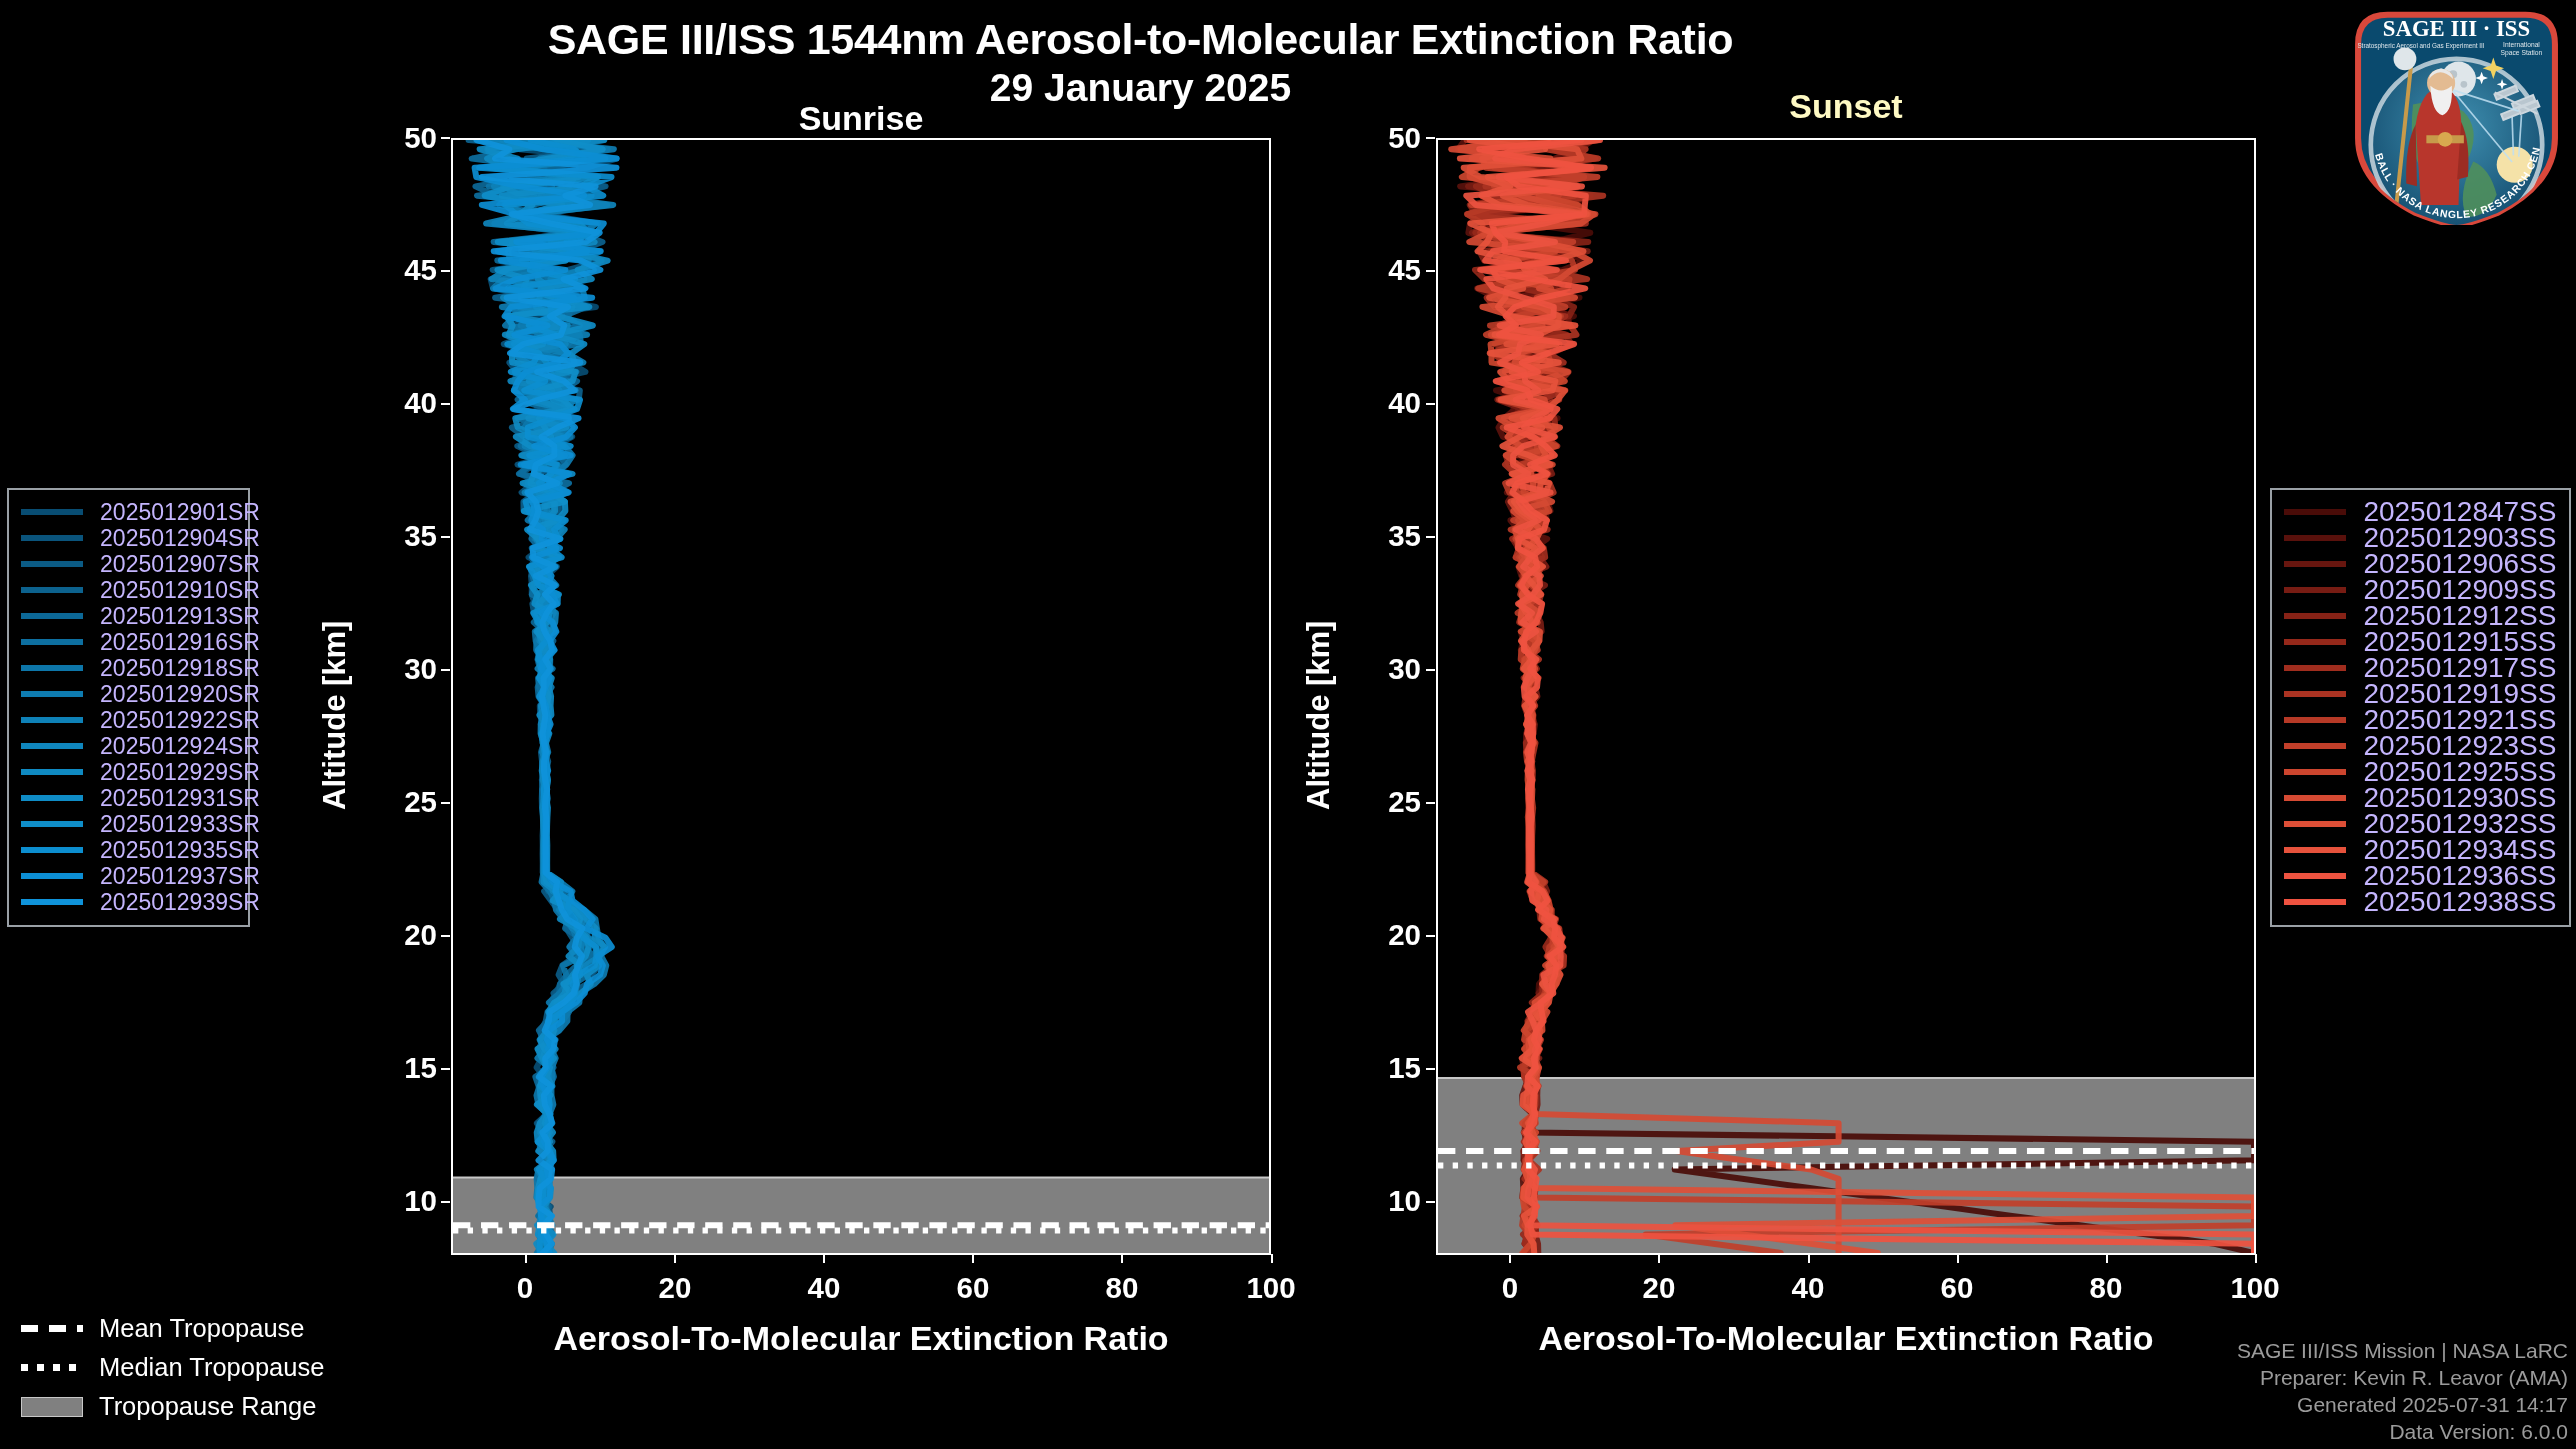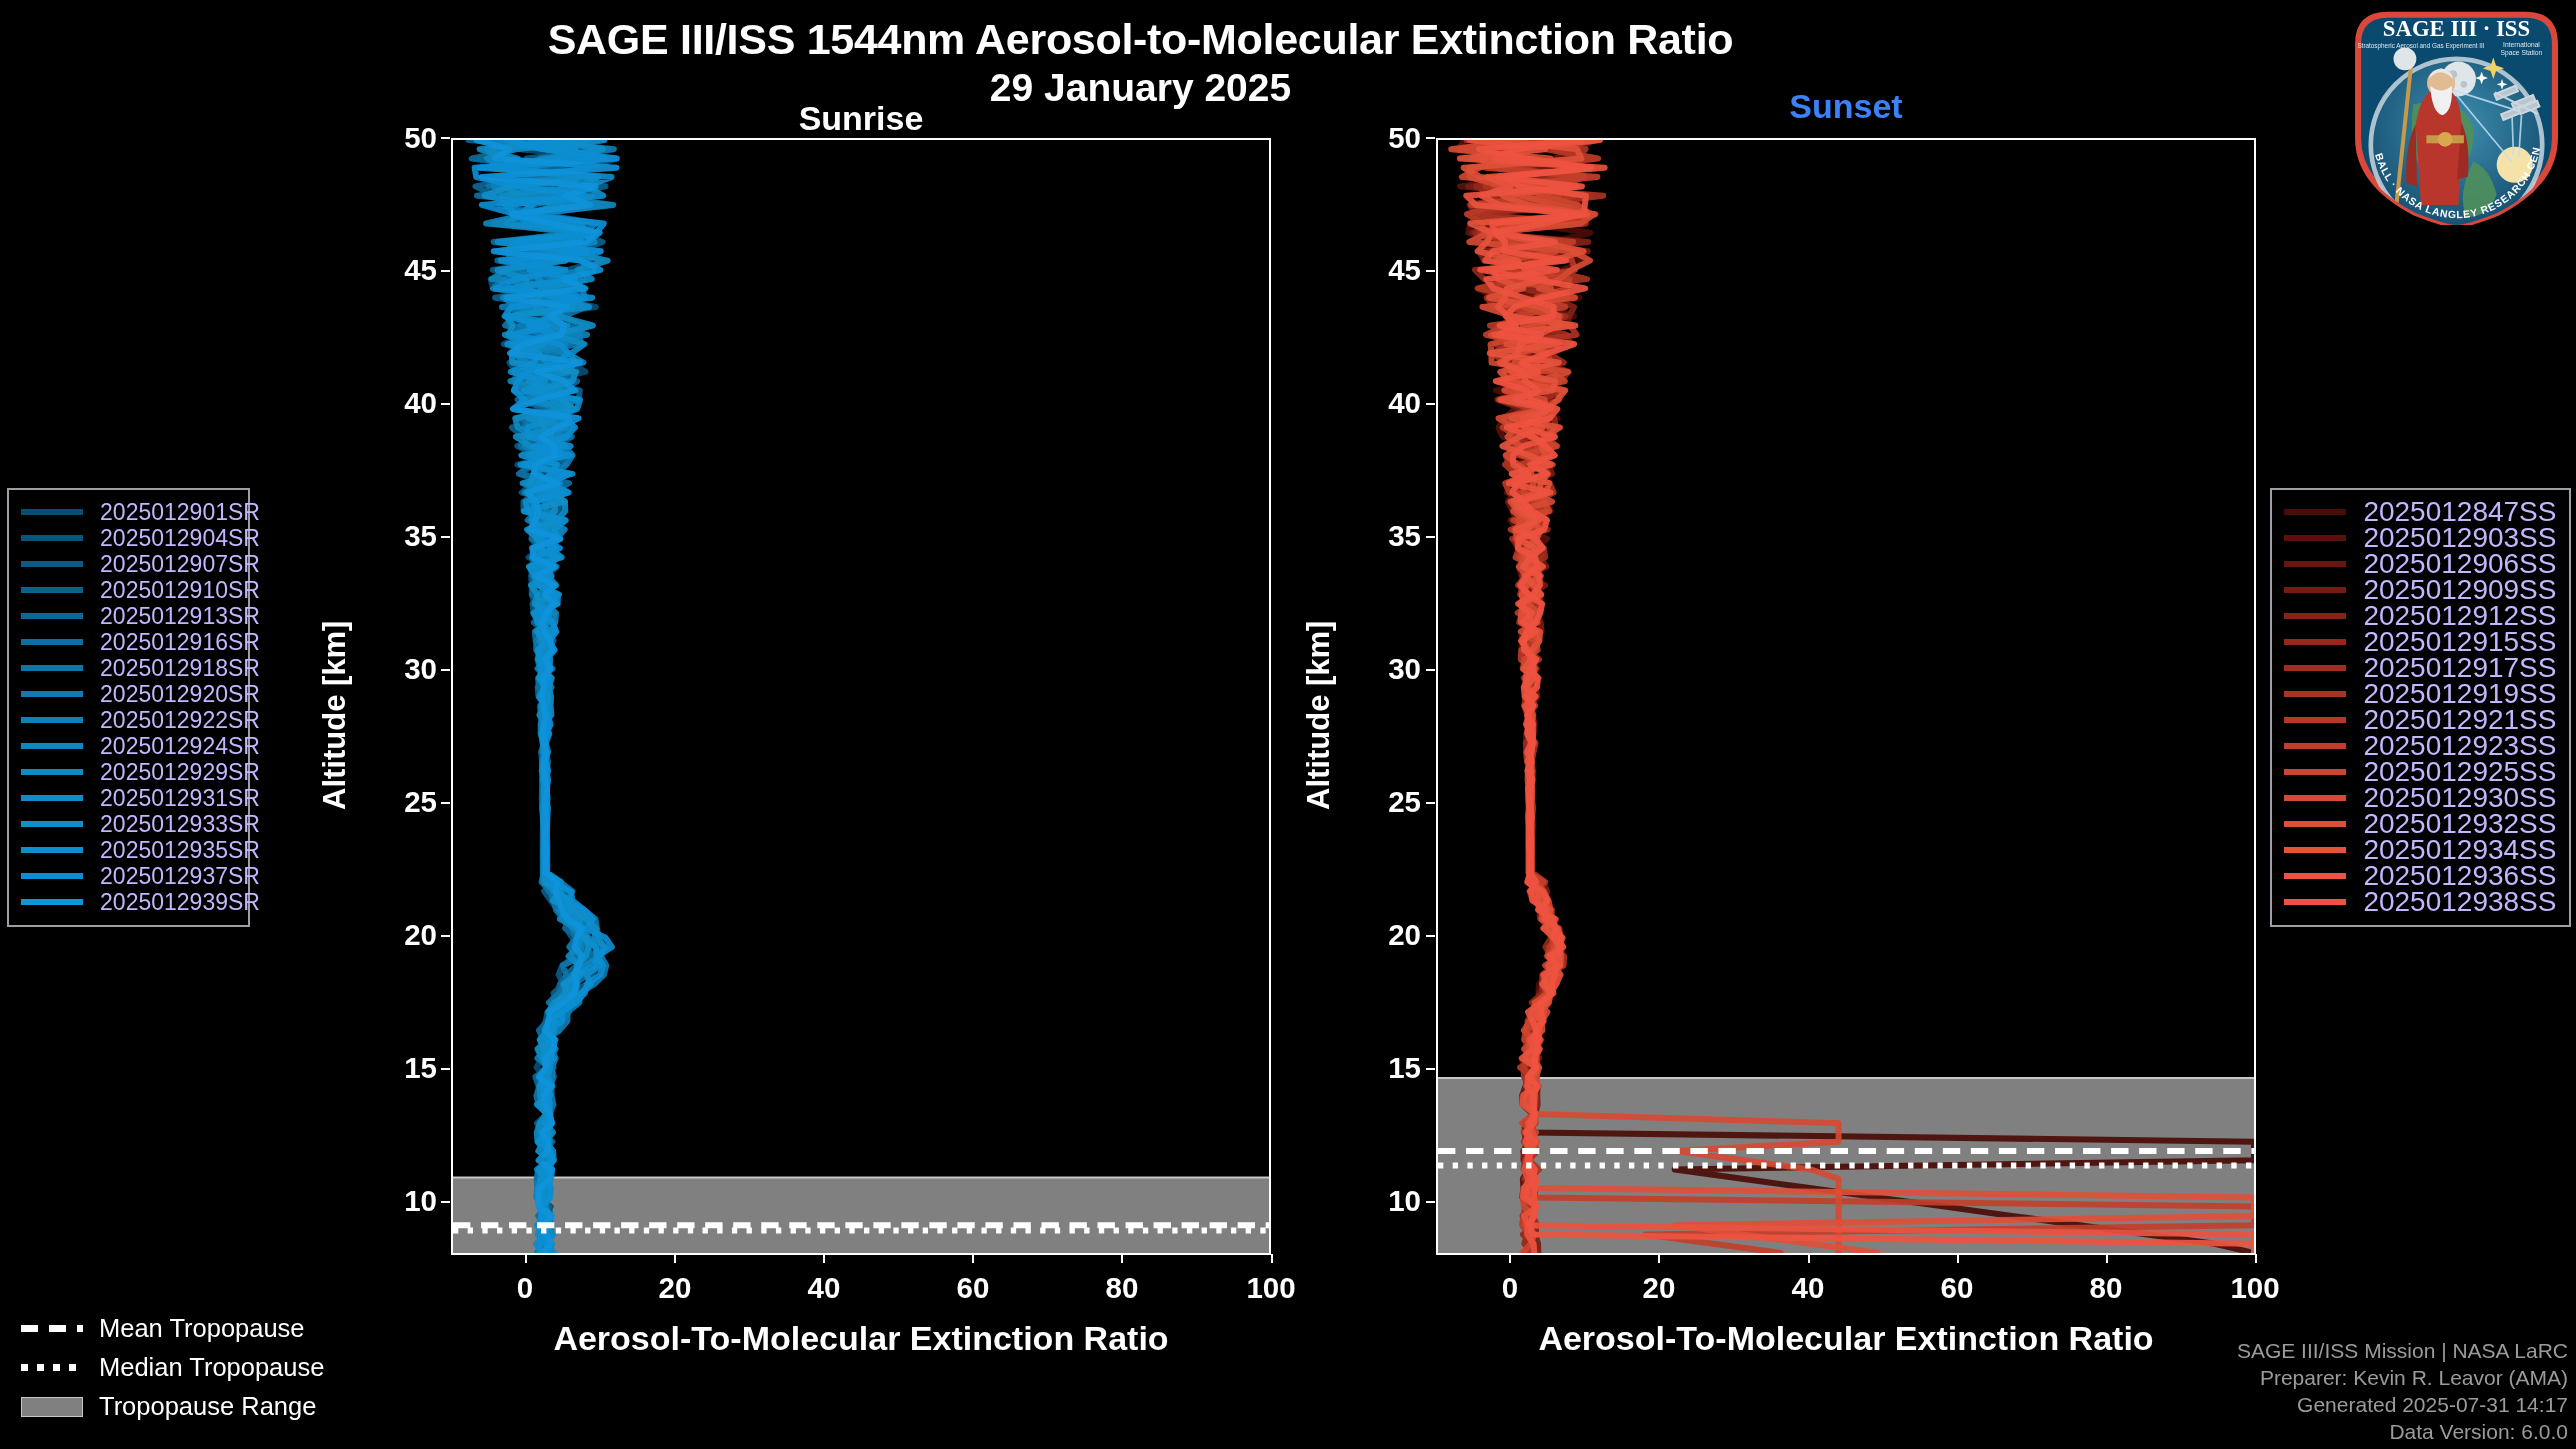--- a/index.html
+++ b/index.html
@@ -17,21 +17,21 @@
   #date-subtitle{
     left:0;top:66px;width:2281px;text-align:center;
     font-size:39px;font-weight:bold;color:#fff;
   }
   #sunrise-label{
     left:451px;top:87px;width:820px;text-align:center;
     font-size:34px;font-weight:bold;color:#fff;margin-top:12px;
   }
   #sunset-label{
     left:1436px;top:87px;width:820px;text-align:center;
-    font-size:34px;font-weight:bold;color:#3b82f6;
+    font-size:34px;font-weight:bold;color:#fef9c3;
   }
 
   
   #mission-patch{right:9.4px;top:4px;width:221px;height:221px;}
 
   
   .panel{position:absolute;border:2px solid #ffffff;background:#000;box-sizing:border-box;}
   #panel-sunrise{left:451px;top:138px;width:820px;height:1117px;}
   #panel-sunset {left:1436px;top:138px;width:820px;height:1117px;}
 

